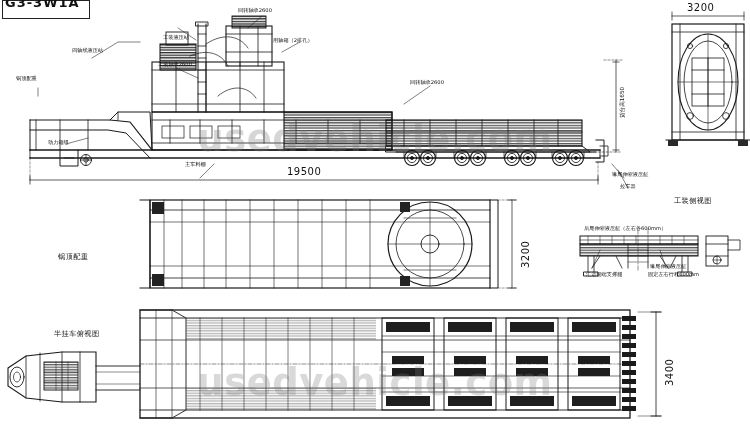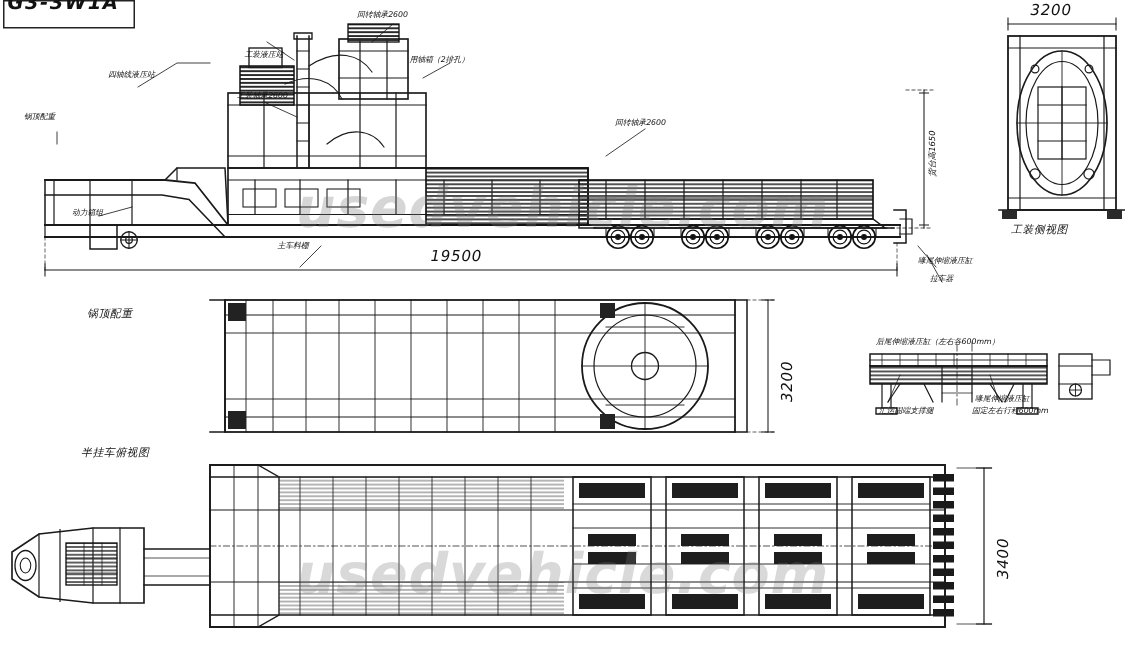--- a/index.html
+++ b/index.html
@@ -1,24 +1,24 @@
 <!DOCTYPE html>
 <html><head>
 <meta charset="utf-8">
 <style>
   html,body{margin:0;padding:0;}
   body{
     width:750px;height:433px;background:#ffffff;
     font-family:"DejaVu Sans","Liberation Sans",sans-serif;
     color:#1a1a1a;overflow:hidden;position:relative;
   }
-  #sheet{position:absolute;inset:0;width:750px;height:433px;font-style:italic;}
+  #sheet{position:absolute;inset:0;width:750px;height:433px;}
   .lbl{position:absolute;font-size:5.2px;line-height:1.1;white-space:nowrap;color:#111;}
   .lbl2{position:absolute;font-size:5.6px;line-height:1.15;white-space:nowrap;color:#111;}
-  .viewlbl{position:absolute;font-size:7.2px;white-space:nowrap;color:#111;letter-spacing:.4px;}
+  .viewlbl{position:absolute;font-size:7.2px;white-space:nowrap;color:#111;letter-spacing:.4px;margin-top:48px;}
   .dimtxt{position:absolute;font-size:10px;color:#111;white-space:nowrap;letter-spacing:.5px;}
   .vert{transform:rotate(-90deg);transform-origin:left top;}
   .titlebox{
     position:absolute;left:2px;top:0px;width:86px;height:17px;
     border:1.2px solid #222;background:#fff;
   }
   .titletxt{
     position:absolute;left:5px;top:-5px;font-size:13px;font-weight:bold;
     letter-spacing:1px;color:#111;white-space:nowrap;
   }
@@ -334,21 +334,21 @@
   <div class="lbl" style="left:612px;top:172px;">喙尾伸缩液压缸</div>
   <div class="lbl" style="left:620px;top:184px;">拉车器</div>
 
   <div class="lbl" style="left:584px;top:226px;">后尾伸缩液压缸（左右各600mm）</div>
   <div class="lbl" style="left:586px;top:272px;">汇运固端支撑腿</div>
   <div class="lbl" style="left:650px;top:264px;">喙尾伸缩液压缸</div>
   <div class="lbl" style="left:648px;top:272px;">固定左右行程600mm</div>
 
   <div class="viewlbl" style="left:674px;top:148px;">工装侧视图</div>
   <div class="viewlbl" style="left:58px;top:204px;">锅顶配重</div>
-  <div class="viewlbl" style="left:54px;top:297px;">半挂车俯视图</div>
+  <div class="viewlbl" style="left:54px;top:281px;">半挂车俯视图</div>
 
   <div class="dimtxt" style="left:287px;top:166px;">19500</div>
   <div class="dimtxt" style="left:687px;top:2px;">3200</div>
   <div class="lbl2 vert" style="left:619px;top:118px;">货台高1650</div>
   <div class="dimtxt vert" style="left:520px;top:268px;">3200</div>
   <div class="dimtxt vert" style="left:664px;top:386px;">3400</div>
 
 </div>
 
 </body></html>

